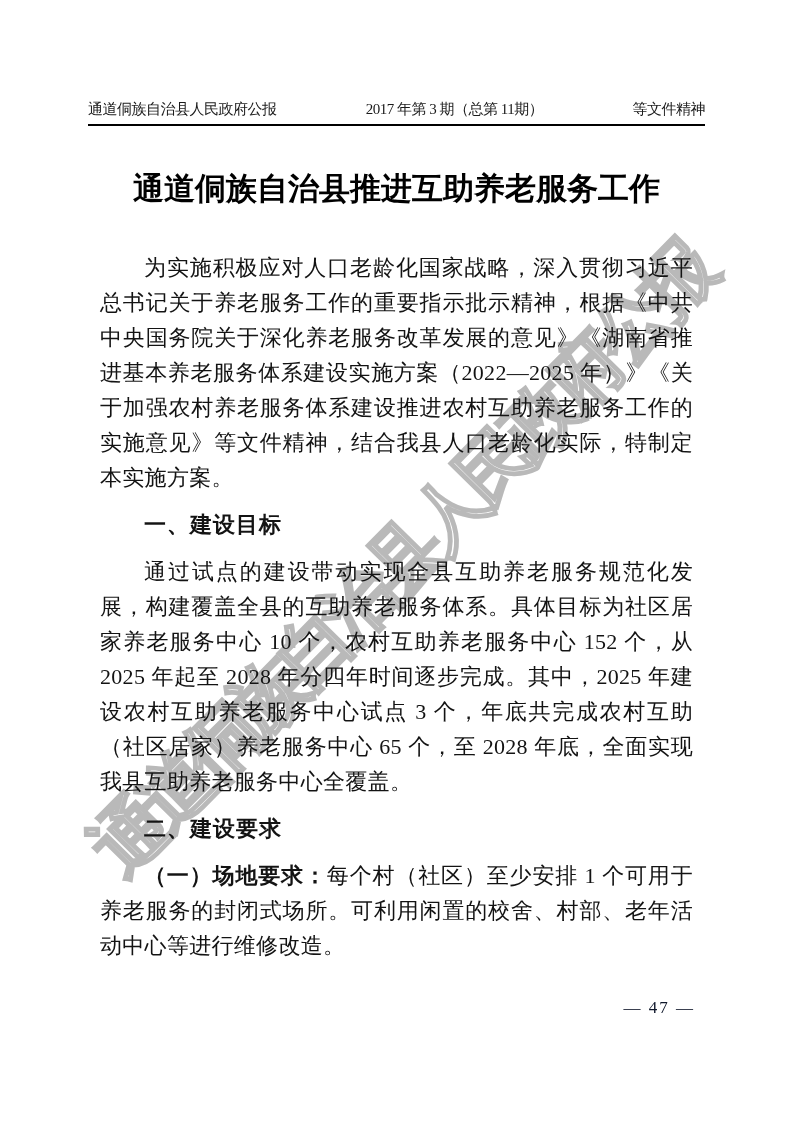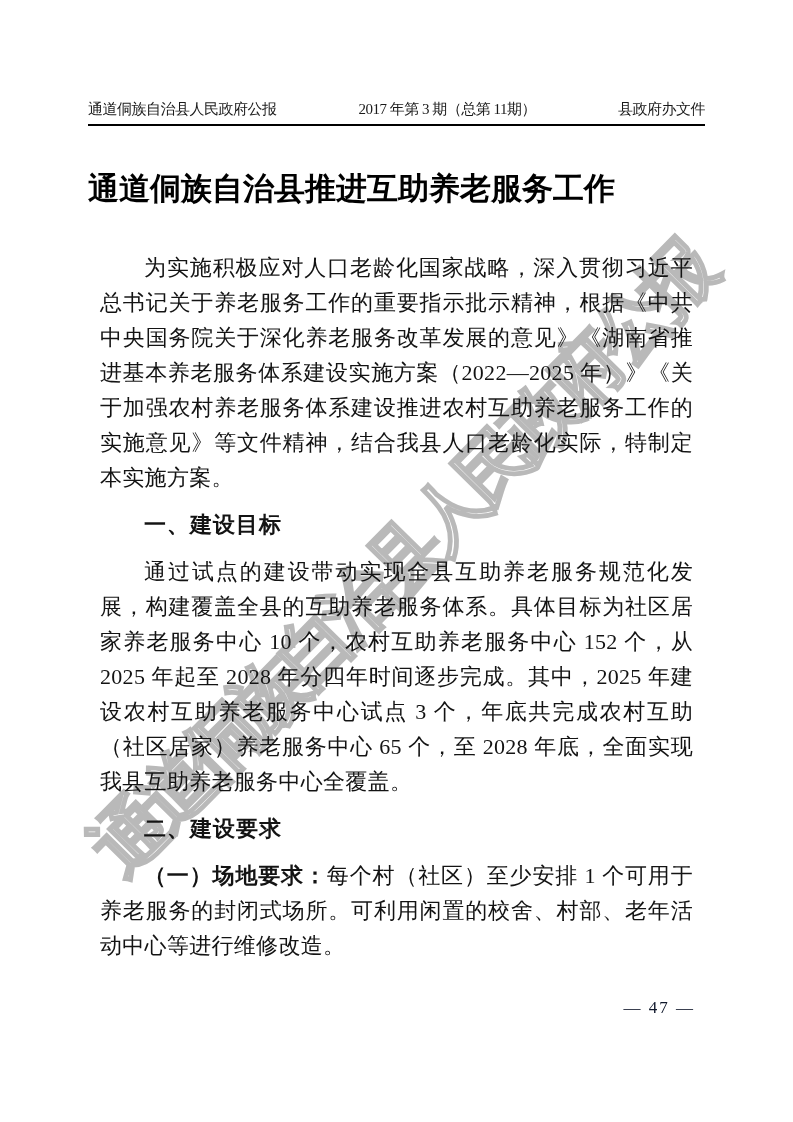--- a/index.html
+++ b/index.html
@@ -39,20 +39,21 @@
     justify-content: space-between;
     align-items: flex-end;
     border-bottom: 2px solid #000000;
     padding-bottom: 5px;
     font-size: 15px;
     letter-spacing: -0.5px;
     color: #1a1a1a;
   }
   .doc-title {
     margin-top: 42px;
+    text-align: center;
     font-size: 31px;
     line-height: 42px;
     font-weight: bold;
     color: #000000;
   }
   .body-text {
     margin-top: 40px;
     font-size: 22px;
     line-height: 35px;
     letter-spacing: 0.3px;
@@ -81,21 +82,21 @@
 
 <div class="page">
 
   <div class="watermark" style="-webkit-text-stroke-color: rgb(185, 185, 185);">通道侗族自治县人民政府公报</div>
 
   <div class="content">
 
     <div class="header">
       <span>通道侗族自治县人民政府公报</span>
       <span>2017 年第 3 期（总第 11期）</span>
-      <span>县政府办文件</span>
+      <span>等文件精神</span>
     </div>
 
     <div class="doc-title">
       <div>通道侗族自治县推进互助养老服务工作</div>
     </div>
 
     <div class="body-text">
       <p>为实施积极应对人口老龄化国家战略，深入贯彻习近平总书记关于养老服务工作的重要指示批示精神，根据《中共中央国务院关于深化养老服务改革发展的意见》《湖南省推进基本养老服务体系建设实施方案（2022—2025 年）》《关于加强农村养老服务体系建设推进农村互助养老服务工作的实施意见》等文件精神，结合我县人口老龄化实际，特制定本实施方案。</p>
       <p class="section-heading">一、建设目标</p>
       <p>通过试点的建设带动实现全县互助养老服务规范化发展，构建覆盖全县的互助养老服务体系。具体目标为社区居家养老服务中心 10 个，农村互助养老服务中心 152 个，从 2025 年起至 2028 年分四年时间逐步完成。其中，2025 年建设农村互助养老服务中心试点 3 个，年底共完成农村互助（社区居家）养老服务中心 65 个，至 2028 年底，全面实现我县互助养老服务中心全覆盖。</p>

